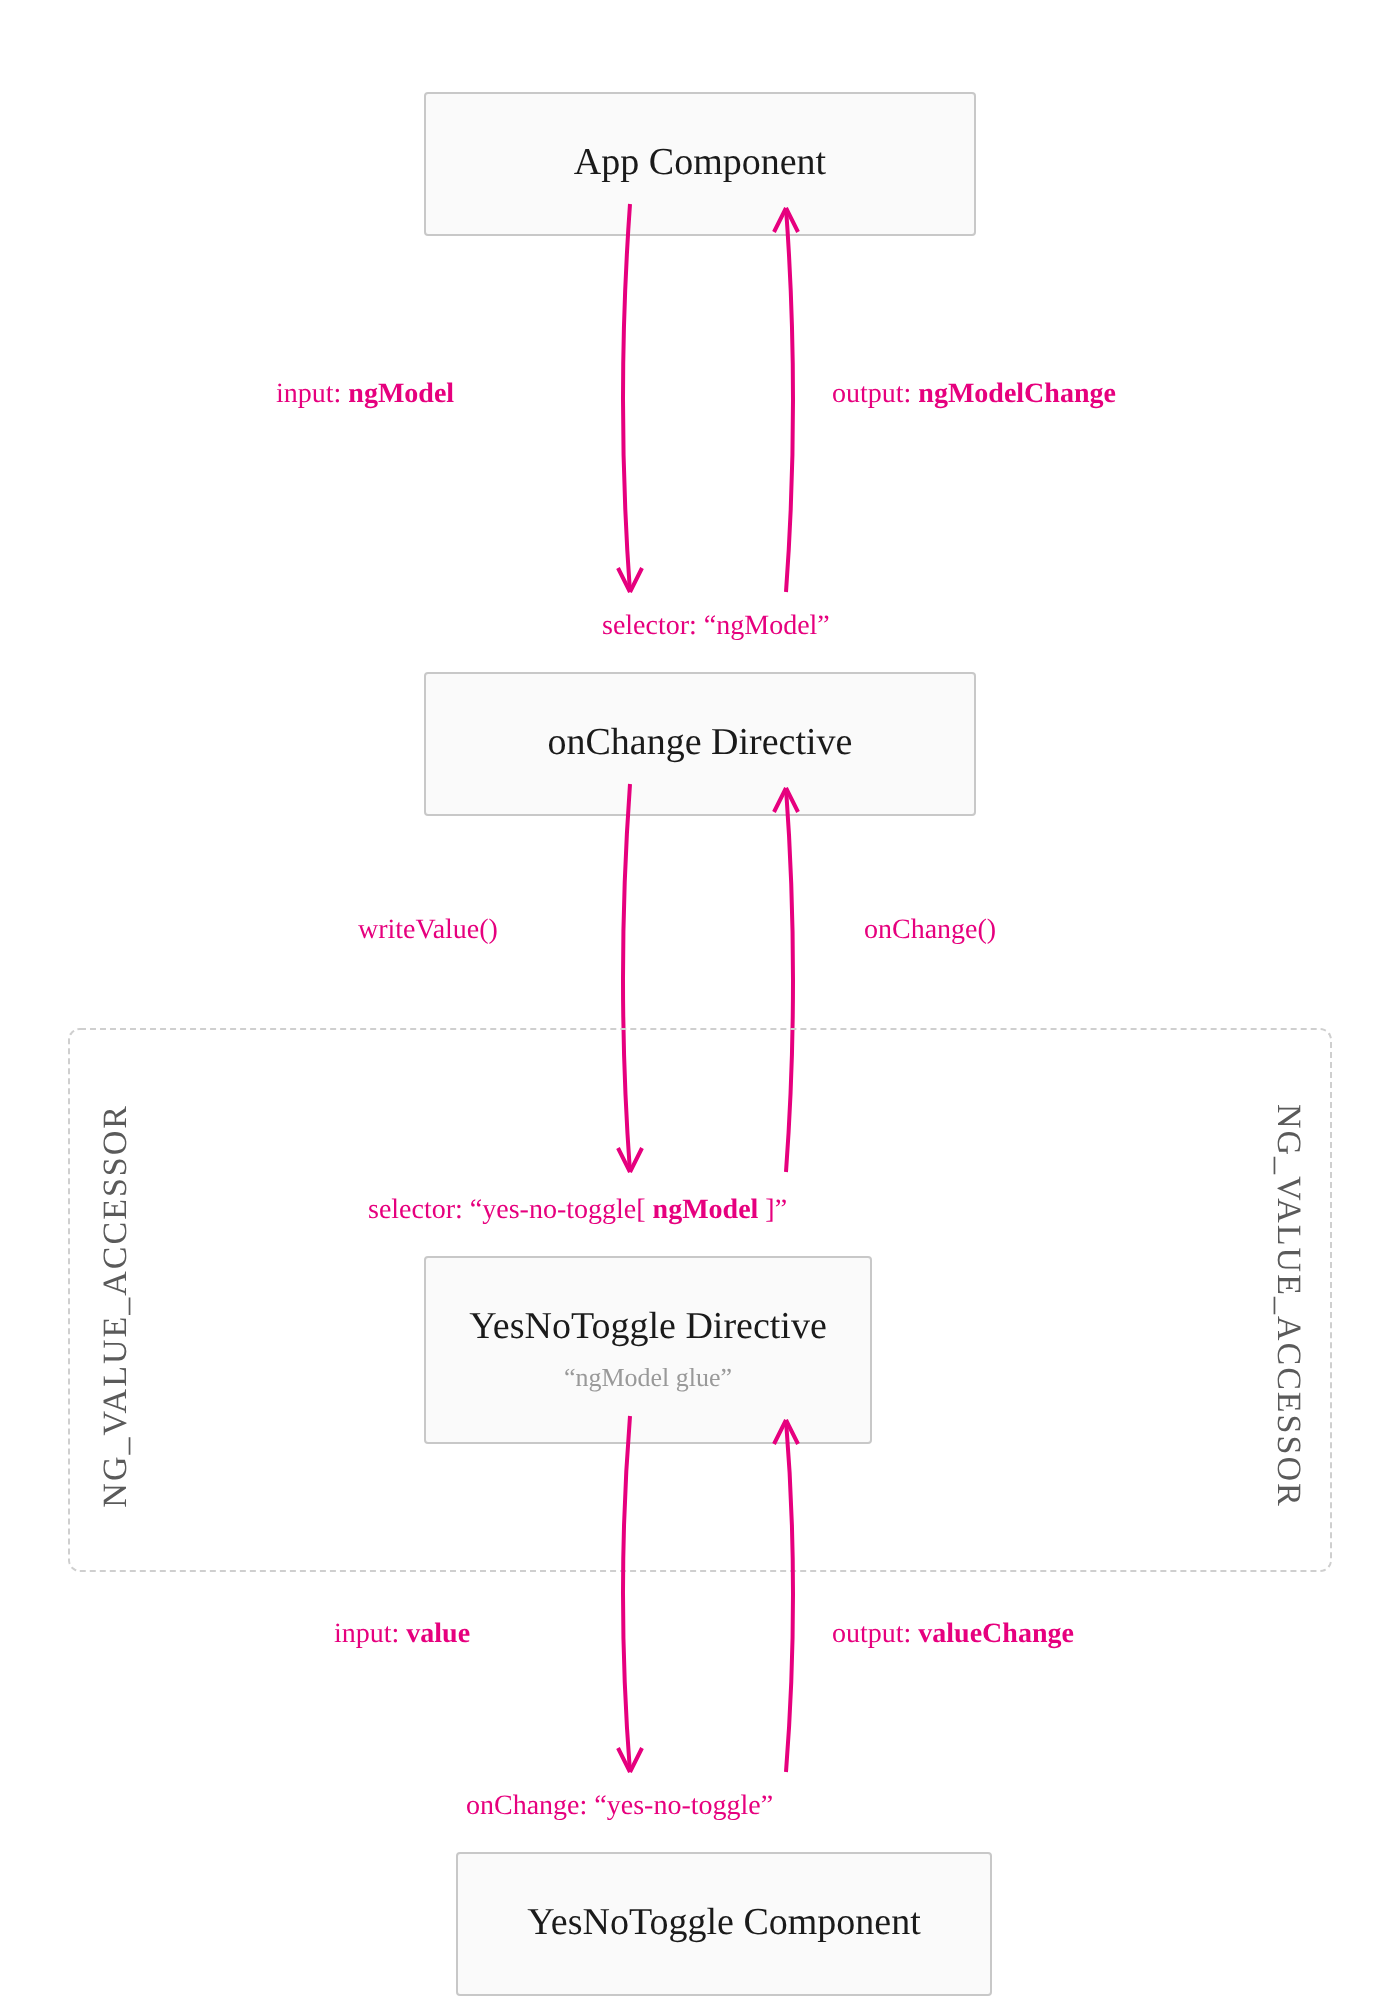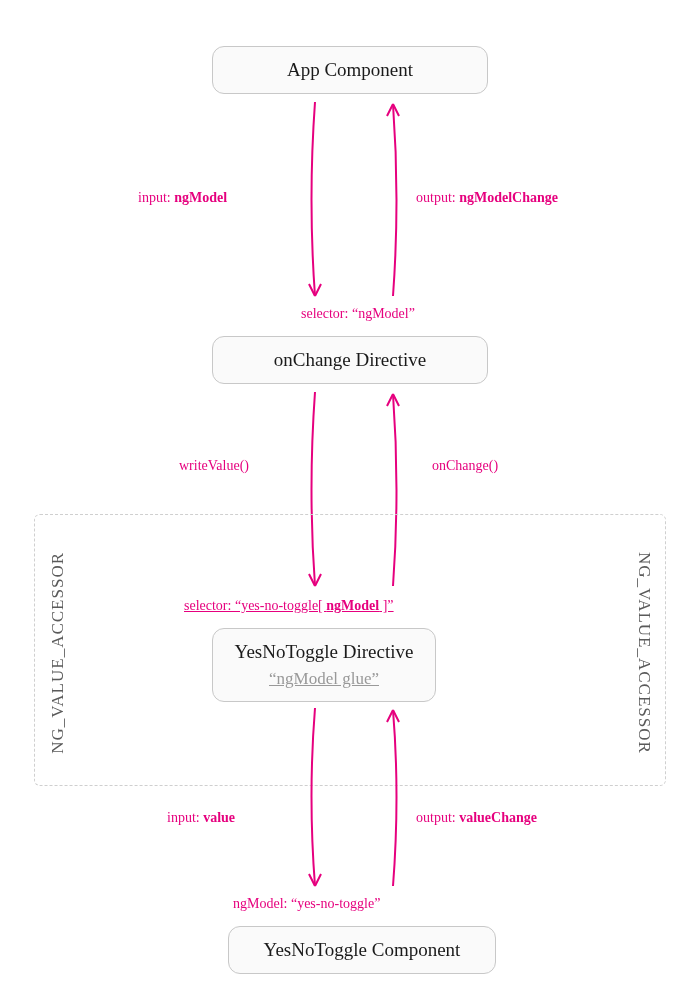--- a/index.html
+++ b/index.html
@@ -8,31 +8,30 @@
     height: 1008px;
     background: #ffffff;
     font-family: "Comic Sans MS", "Segoe Script", cursive;
     position: relative;
     overflow: hidden;
   }
   .box {
     position: absolute;
     background: #fafafa;
     border: 1px solid #c8c8c8;
-    border-radius: 12px;
+    border-radius: 2px;
     text-align: center;
-    padding: 12px 10px;
+    padding: 24px 10px;
     color: #1a1a1a;
     font-size: 19px;
   }
   .box .sub {
     color: #999999;
-    font-size: 17px;
+    font-size: 13px;
     margin-top: 6px;
-    text-decoration: underline;
   }
   .lbl {
     position: absolute;
     color: #e6007e;
     font-size: 14px;
     white-space: nowrap;
   }
   .lbl b { font-weight: bold; }
   .accessor-frame {
     position: absolute;
@@ -90,21 +89,21 @@
   <path d="M 15 196 Q 22 100 15 4" stroke="#e6007e" stroke-width="2" fill="none"></path>
   <path d="M 15 4 L 9 16 M 15 4 L 21 16" stroke="#e6007e" stroke-width="2" fill="none"></path>
 </svg>
 <div class="lbl" style="left:179px; top:458px;font-family:Liberation Serif, serif;">writeValue()</div>
 <div class="lbl" style="left:432px; top:458px;">onChange()</div>
 
 <div class="accessor-frame" style="left:34px; top:514px; width:632px; height:272px;"></div>
 <div class="vlabel left" style="left:48px; top:552px;">NG_VALUE_ACCESSOR</div>
 <div class="vlabel" style="left:634px; top:552px;">NG_VALUE_ACCESSOR</div>
 
-<div class="lbl" style="left:184px; top:598px;text-decoration:underline;">
+<div class="lbl" style="left:184px; top:598px;">
   <span>selector: “yes-no-toggle[ </span><b>ngModel</b><span> ]”</span>
 </div>
 
 <div class="box" style="left:212px; top:628px; width:224px;">
   <span>YesNoToggle Directive</span>
   <div class="sub">“ngModel glue”</div>
 </div>
 
 <svg class="arrow" style="left:300px; top:706px; width:30px; height:192px;">
   <path d="M 15 2 Q 8 90 15 180" stroke="#e6007e" stroke-width="2" fill="none"></path>
@@ -114,17 +113,17 @@
   <path d="M 15 180 Q 22 90 15 4" stroke="#e6007e" stroke-width="2" fill="none"></path>
   <path d="M 15 4 L 9 16 M 15 4 L 21 16" stroke="#e6007e" stroke-width="2" fill="none"></path>
 </svg>
 <div class="lbl" style="left:167px; top:810px;">
   <span>input: </span><b>value</b>
 </div>
 <div class="lbl" style="left:416px; top:810px;">
   <span>output: </span><b>valueChange</b>
 </div>
 
-<div class="lbl" style="left:233px; top:896px;">ngModel: “yes-no-toggle”</div>
+<div class="lbl" style="left:233px; top:896px;">onChange: “yes-no-toggle”</div>
 
 <div class="box" style="left:228px; top:926px; width:268px;">
   <span>YesNoToggle Component</span>
 </div>
 
 </body></html>

